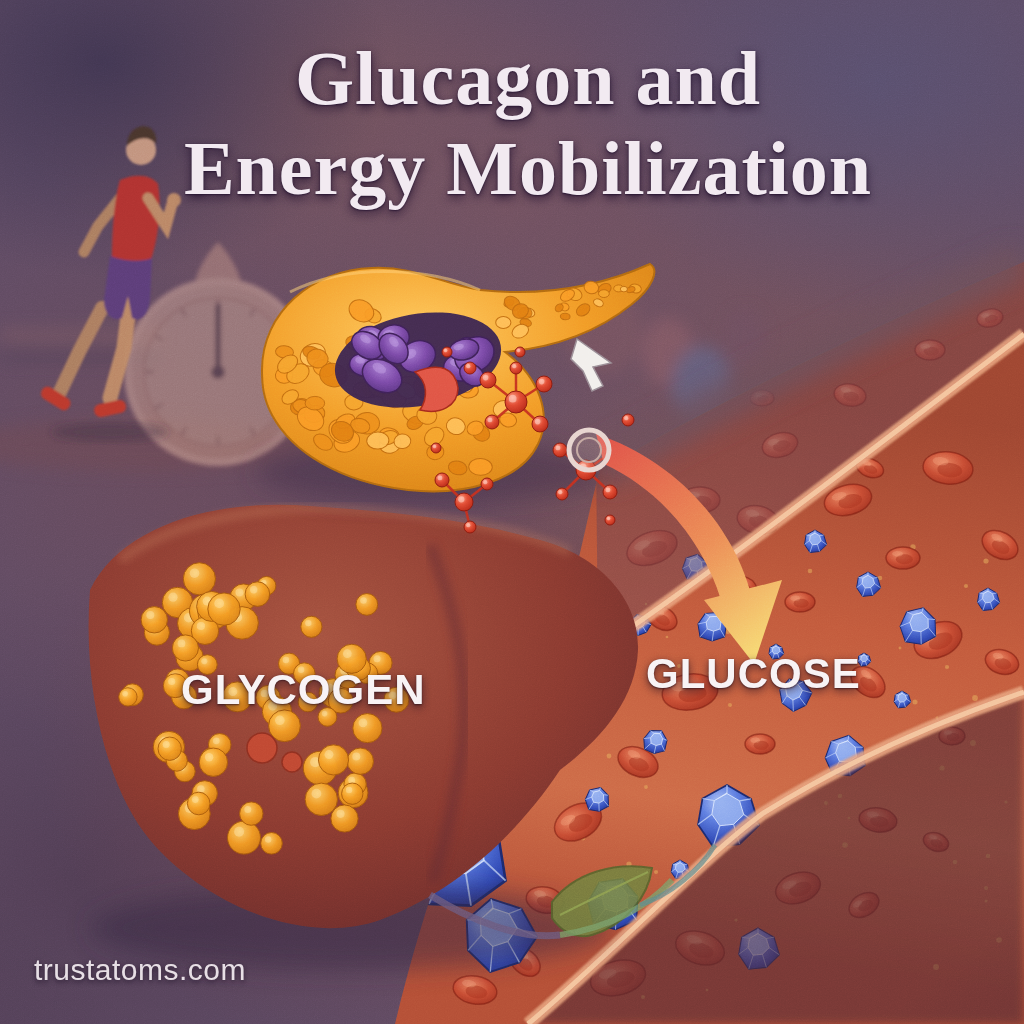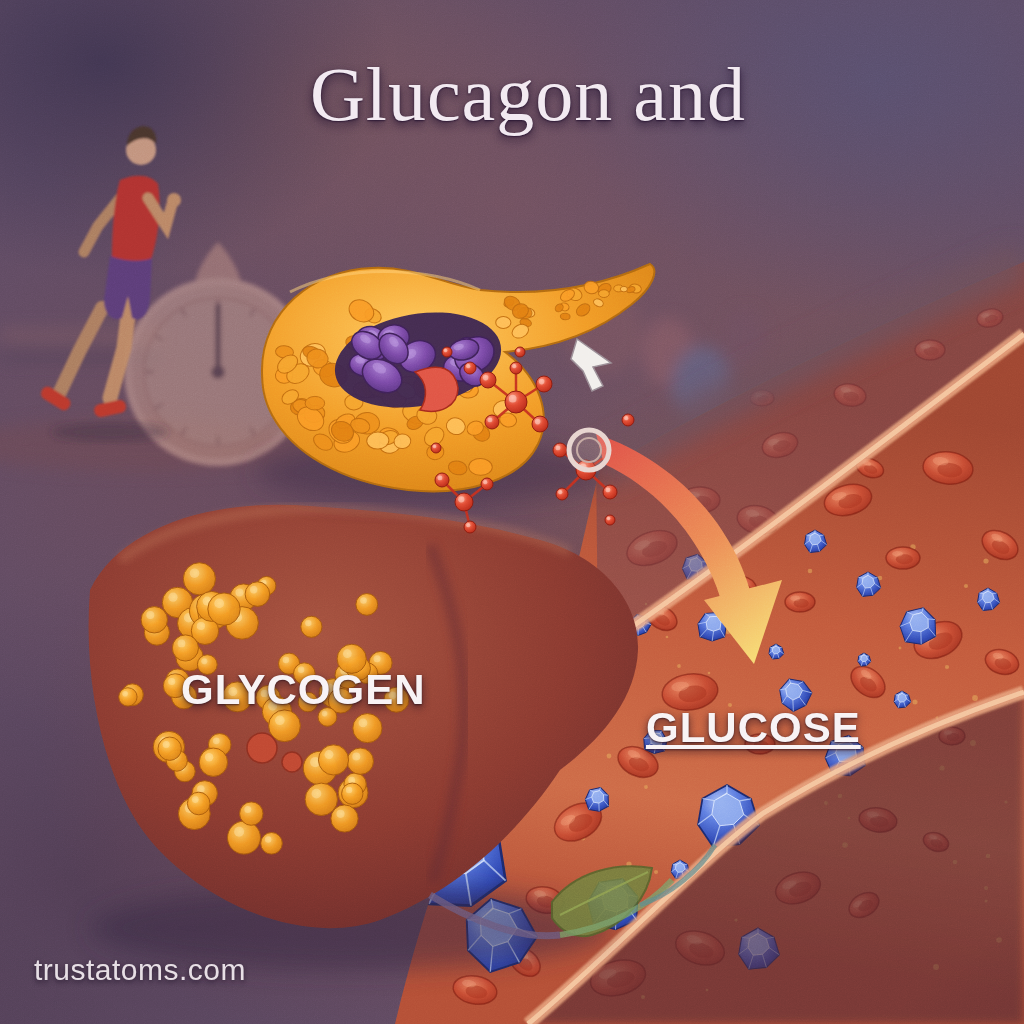--- a/index.html
+++ b/index.html
@@ -14,29 +14,29 @@
       radial-gradient(52% 42% at 80% 36%, rgba(126,83,85,.65), rgba(126,83,85,0) 72%),
       radial-gradient(46% 40% at 18% 44%, rgba(108,74,88,.7), rgba(108,74,88,0) 75%),
       radial-gradient(56% 46% at 44% 72%, rgba(110,64,71,.7), rgba(110,64,71,0) 72%),
       radial-gradient(46% 40% at 8% 86%, rgba(78,58,80,.8), rgba(78,58,80,0) 75%),
       radial-gradient(42% 36% at 90% 86%, rgba(92,59,66,.8), rgba(92,59,66,0) 72%),
       radial-gradient(32% 26% at 64% 54%, rgba(138,86,76,.6), rgba(138,86,76,0) 70%);}
   .scene{position:absolute;left:0;top:0;}
   .grain{position:absolute;left:0;top:0;mix-blend-mode:overlay;opacity:.5;pointer-events:none;}
   .vignette{position:absolute;inset:0;pointer-events:none;
     background:radial-gradient(135% 135% at 50% 42%, rgba(0,0,0,0) 50%, rgba(30,19,40,.35) 85%, rgba(22,13,30,.55) 100%);}
-  .title{position:absolute;left:0;right:0;top:34px;margin:16px;padding-left:32px;
-    text-align:center;font-family:"Liberation Serif",serif;font-weight:400;
+  .title{position:absolute;left:0;right:0;top:34px;margin:0;padding-left:32px;
+    text-align:center;font-family:"Liberation Serif",serif;font-weight:700;
     font-size:76px;line-height:1.18;color:#f2eaf1;letter-spacing:1px;
     text-shadow:0 4px 10px rgba(34,18,46,.8),0 1px 2px rgba(40,20,50,.9);}
   .label{position:absolute;font-weight:700;font-size:42px;color:#f8f3f5;letter-spacing:1px;
     text-shadow:0 3px 8px rgba(44,20,34,.75),0 1px 2px rgba(60,25,30,.8);}
   .label.glucagon{left:633px;top:334px;}
   .label.glycogen{left:172px;top:666px;margin-left:9px;}
-  .label.glucose{left:646px;top:704px;text-decoration:underline;}
+  .label.glucose{left:646px;top:650px;}
   .watermark{position:absolute;left:34px;top:953px;font-weight:400;font-size:30px;
     color:#e7dfe5;letter-spacing:.5px;text-shadow:0 2px 5px rgba(30,18,38,.8);}
 </style>
 </head>
 <body>
 
 <div class="stage">
 
 <svg class="scene" width="1024" height="1024" viewBox="0 0 1024 1024">
   <defs>
@@ -1193,19 +1193,19 @@
 
   <polygon points="577,339 611,363 593,367 603,386 592,391 583,371 571,359" fill="#f2efec" stroke="#9a8d95" stroke-width="1.5"></polygon>
 </svg>
 
 <svg class="grain" width="1024" height="1024">
   <rect width="1024" height="1024" filter="url(#noiseF)" opacity="0.33"></rect>
 </svg>
 
 <div class="vignette"></div>
 
-<h1 class="title"><span>Glucagon and</span><br></h1>
+<h1 class="title"><span>Glucagon and</span><br><span>Energy Mobilization</span></h1>
 
 <div class="label glycogen">GLYCOGEN</div>
 <div class="label glucose">GLUCOSE</div>
 <div class="watermark">trustatoms.com</div>
 
 </div>
 
 </body></html>

